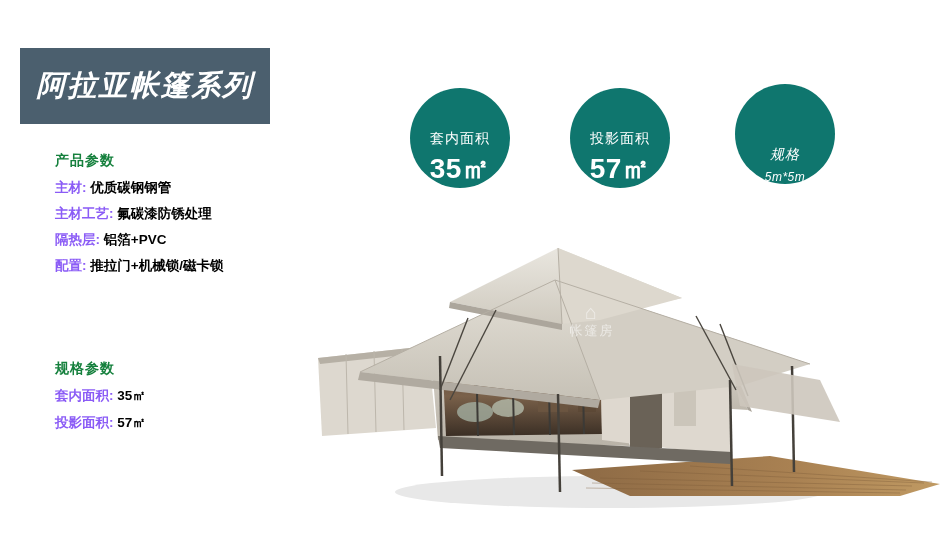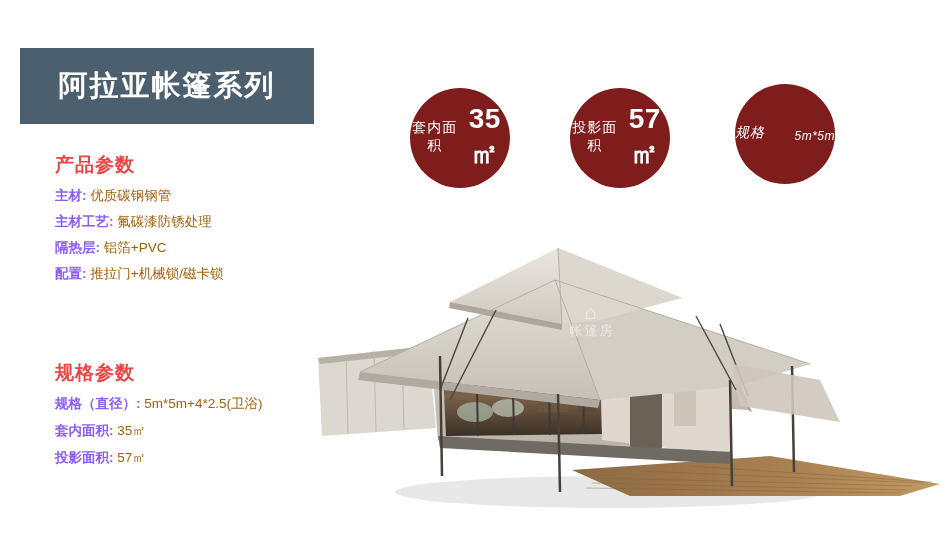--- a/index.html
+++ b/index.html
@@ -19,77 +19,78 @@
     left: 0; top: 0;
     width: 950px; height: 534px;
     background: #ffffff;
   }
 
   
   .title-banner {
     position: absolute;
     left: 20px;
     top: 48px;
-    width: 294px;
+    width: 250px;
     height: 76px;
     background: #4b5f6e;
     display: flex;
     align-items: center;
     justify-content: center;
+    font-style: italic;
   }
   .title-banner .title-text {
     color: #ffffff;
     font-size: 29px;
     font-weight: bold;
     letter-spacing: 2px;
     white-space: nowrap;
   }
 
   
   .spec-block {
     position: absolute;
     left: 55px;
   }
   .section-heading {
-    color: #ef4444;
-    font-size: 19px;
+    color: #15803d;
+    font-size: 14px;
     font-weight: bold;
     margin-bottom: 10px;
     letter-spacing: 1px;
   }
   .spec-row {
     font-size: 13.5px;
     color: #333333;
     margin-bottom: 9px;
     line-height: 1.25;
     white-space: nowrap;
   }
   .spec-label {
     font-weight: bold;
     color: #8b5cf6;
   }
   .spec-value {
-    font-weight: normal;
-    color: #a16207;
+    font-weight: bold;
+    color: #000000;
   }
 
   #product-params { top: 152px; }
   #size-params { top: 360px; }
   #size-params .spec-row { margin-bottom: 10px; }
 
   
   .circle {
     position: absolute;
     border-radius: 50%;
-    background: #7f1d1d;
+    background: #0f766e;
     color: #ffffff;
     display: flex;
-    flex-direction: row;
+    flex-direction: column;
     align-items: center;
-    justify-content: space-between;
+    justify-content: flex-end;
     text-align: center;
   }
   .circle .c-label {
     font-size: 14px;
     margin-bottom: 2px;
     letter-spacing: 1px;
   }
   .circle .c-value {
     font-size: 28px;
     font-weight: bold;
@@ -158,24 +159,20 @@
     <div class="spec-row">
       <span class="spec-label">配置:</span>
       <span class="spec-value">推拉门+机械锁/磁卡锁</span>
     </div>
   </div>
 
   <div class="spec-block" id="size-params">
     <div class="section-heading">规格参数</div>
 
     <div class="spec-row">
-      <span class="spec-label">规格（直径）:</span>
-      <span class="spec-value">5m*5m+4*2.5(卫浴)</span>
-    </div>
-    <div class="spec-row">
       <span class="spec-label">套内面积:</span>
       <span class="spec-value">35㎡</span>
     </div>
     <div class="spec-row">
       <span class="spec-label">投影面积:</span>
       <span class="spec-value">57㎡</span>
     </div>
   </div>
 
   <div class="circle" id="circle-1">

